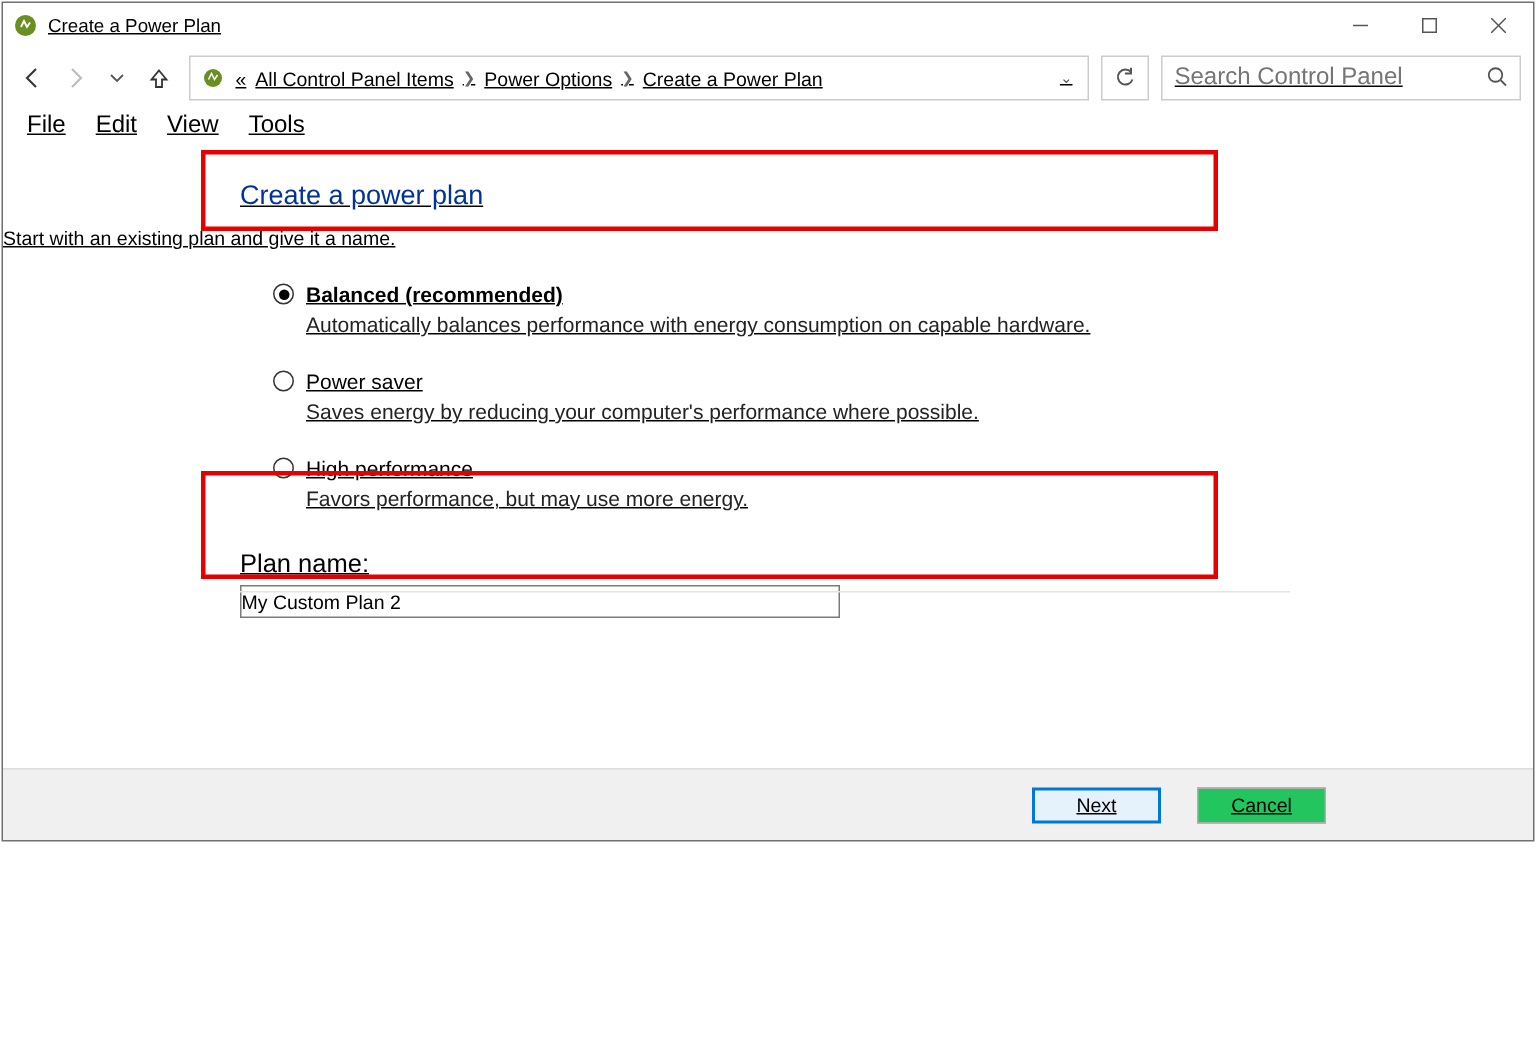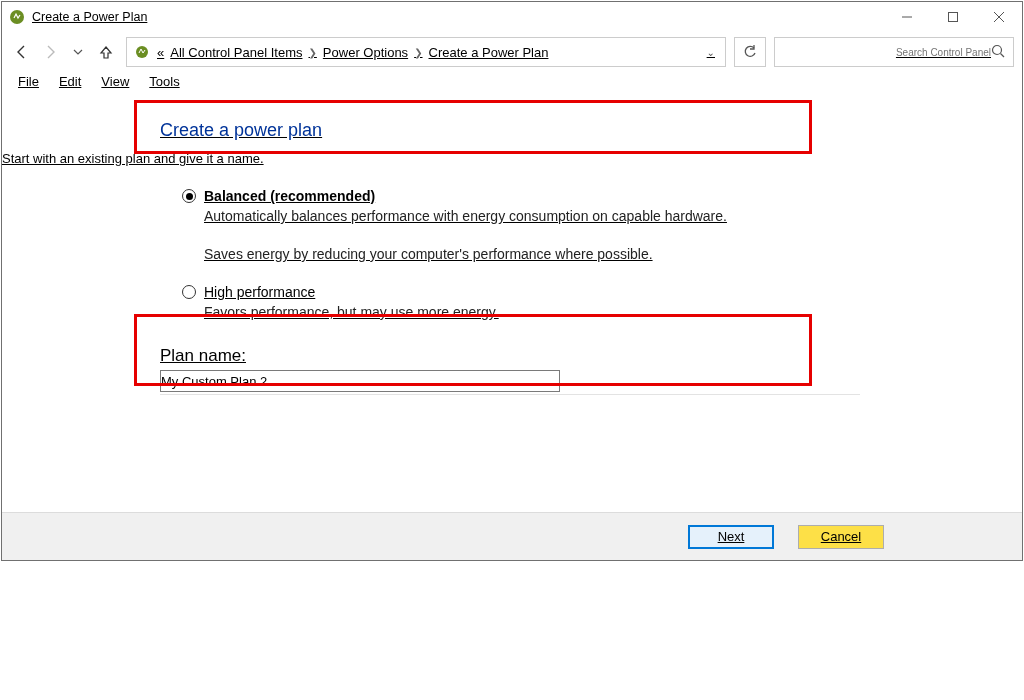--- a/index.html
+++ b/index.html
@@ -15,24 +15,24 @@
   .addrrow { height: 40px; display: flex; align-items: center; padding: 0 8px; gap: 4px; }
   .navbtn { width: 24px; height: 24px; display: flex; align-items: center; justify-content: center; color: #555; }
   .navbtn.disabled { color: #bbb; }
   .breadcrumb { flex: 1; border: 1px solid #ccc; height: 30px; display: flex; align-items: center; padding: 0 6px; gap: 6px; background: #fff; margin: 0 4px; }
   .breadcrumb .bcicon { width: 18px; height: 18px; display:flex; align-items:center; justify-content:center; }
   .breadcrumb .sep { color: #666; font-size: 10px; }
   .breadcrumb .crumb { color: #000; font-size: 13px; white-space: nowrap; }
   .breadcrumb .dd { margin-left: auto; color: #555; font-size: 10px; padding-right: 4px; }
   .refresh { width: 32px; height: 30px; border: 1px solid #ccc; display: flex; align-items:center; justify-content:center; color:#555; margin-right: 4px;}
   .search { width: 240px; height: 30px; border: 1px solid #ccc; display: flex; align-items: center; padding: 0 8px; }
-  .search input { border: none; outline: none; flex: 1; font-size: 10px; color: #a16207; background: transparent; text-align: right; }
+  .search input { border: none; outline: none; flex: 1; font-size: 16px; color: #a16207; background: transparent; }
   .search .sicn { color: #555; }
   
-  .menubar { height: 24px; display: flex; align-items: flex-start; padding: 0 6px; gap: 0; font-size: 13px; }
+  .menubar { height: 24px; display: flex; align-items: center; padding: 0 6px; gap: 0; font-size: 16px; }
   .menubar .mitem { padding: 2px 10px; }
   
   .content { flex: 1; position: relative; padding: 0; }
   .inner { padding: 24px 0 0 0; }
   .redbox { position: absolute; border: 3px solid #e60000; pointer-events: none; }
   .rb1 { left: 132px; top: 4px; width: 678px; height: 54px; }
   .rb2 { left: 132px; top: 218px; width: 678px; height: 72px; }
   .heading { color: #003399; font-size: 18px; font-weight: 400; margin-left: 158px; margin-top: 0px; }
   .subhead { font-size: 13px; margin-top: 10px; color: #000; }
   .plans { margin-left: 180px; margin-top: 22px; }
@@ -41,21 +41,21 @@
   .plan .radio { width: 14px; height: 14px; border: 1px solid #333; border-radius: 50%; display: flex; align-items:center; justify-content:center; flex-shrink:0;}
   .plan .radio.checked::after { content: ""; width: 7px; height: 7px; background: #000; border-radius: 50%; }
   .plan .pname { font-size: 14px; }
   .plan .pname.bold { font-weight: 700; }
   .plan .pdesc { font-size: 14px; margin-left: 22px; margin-top: 4px; color: #222; }
   .pnamelabel { margin-left: 158px; margin-top: 26px; font-size: 17px; }
   .pnameinput { margin-left: 158px; margin-top: 4px; width: 400px; height: 22px; border: 1px solid #7a7a7a; padding: 0 0; font-size: 13px; }
   .hr { position:absolute; left: 158px; top: 298px; width: 700px; border-top: 1px solid #e3e3e3; }
   
   .footer { height: 48px; display: flex; align-items: center; justify-content: flex-end; padding-right: 138px; gap: 24px; background: #f0f0f0; border-top: 1px solid #dcdcdc; }
-  .btn { width: 86px; height: 24px; border: 1px solid #adadad; background: #fde047; font-size: 13px; display:flex; align-items:center; justify-content:center;}
+  .btn { width: 86px; height: 24px; border: 1px solid #adadad; background: #22c55e; font-size: 13px; display:flex; align-items:center; justify-content:center;}
   .btn.primary { border: 2px solid #0078d7; background: #e5f1fb; }
 </style>
 </head>
 <body>
 
 <div class="window">
 
   <div class="titlebar">
     <span class="appicon">
       <svg width="18" height="18" viewBox="0 0 18 18">
@@ -157,20 +157,24 @@
 
       <div class="plans">
         <div class="plan">
           <div class="row">
             <span class="radio checked"></span>
             <span class="pname bold">Balanced (recommended)</span>
           </div>
           <div class="pdesc">Automatically balances performance with energy consumption on capable hardware.</div>
         </div>
         <div class="plan">
+          <div class="row">
+            <span class="radio"></span>
+            <span class="pname">Power saver</span>
+          </div>
           <div class="pdesc">Saves energy by reducing your computer's performance where possible.</div>
         </div>
         <div class="plan" style="margin-bottom:0">
           <div class="row">
             <span class="radio"></span>
             <span class="pname">High performance</span>
           </div>
           <div class="pdesc">Favors performance, but may use more energy.</div>
         </div>
       </div>

